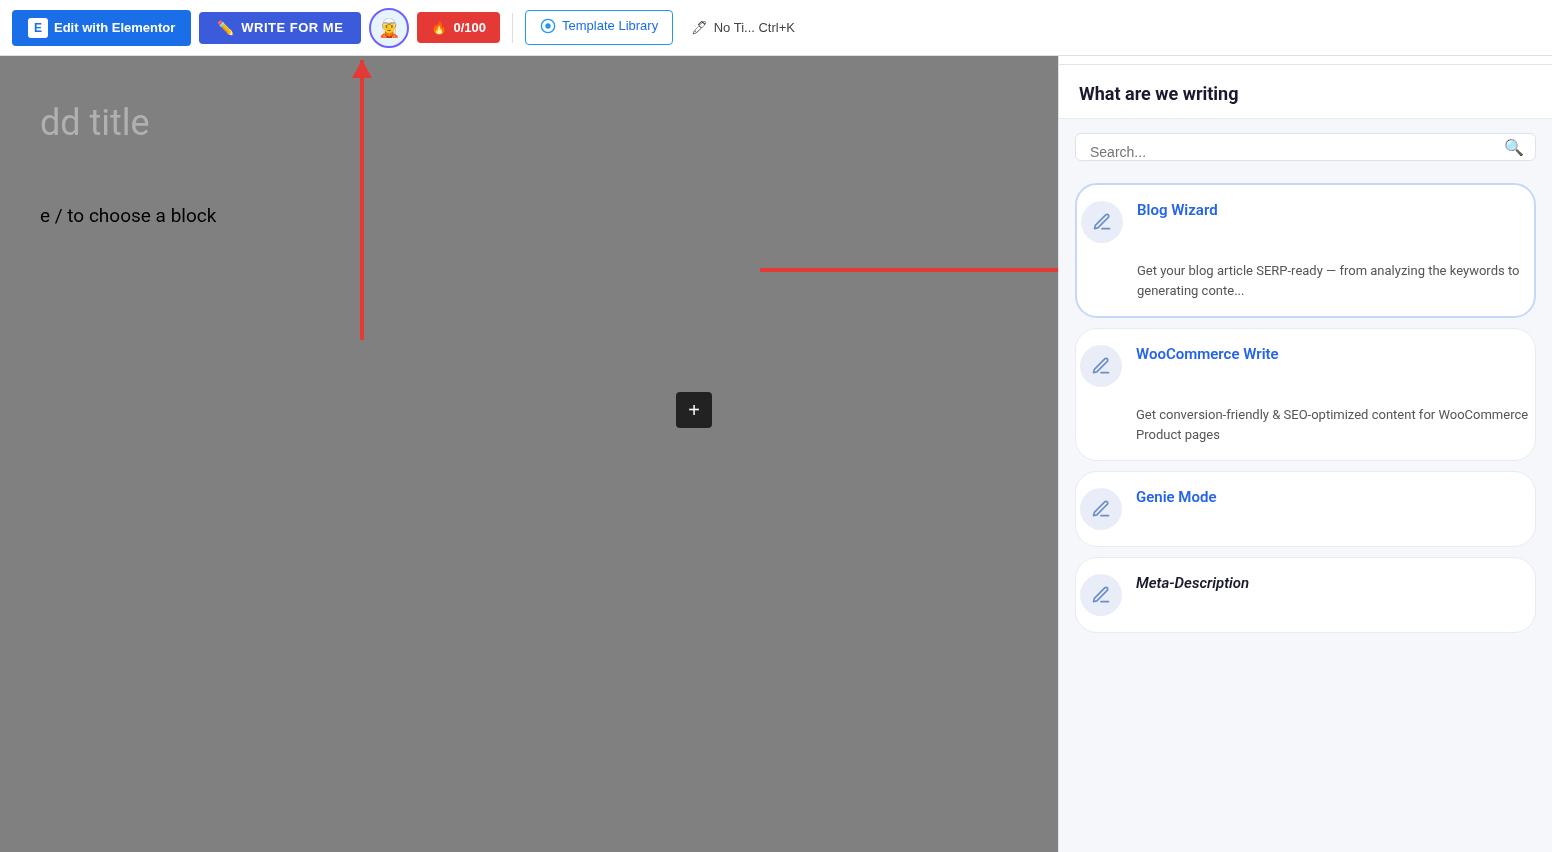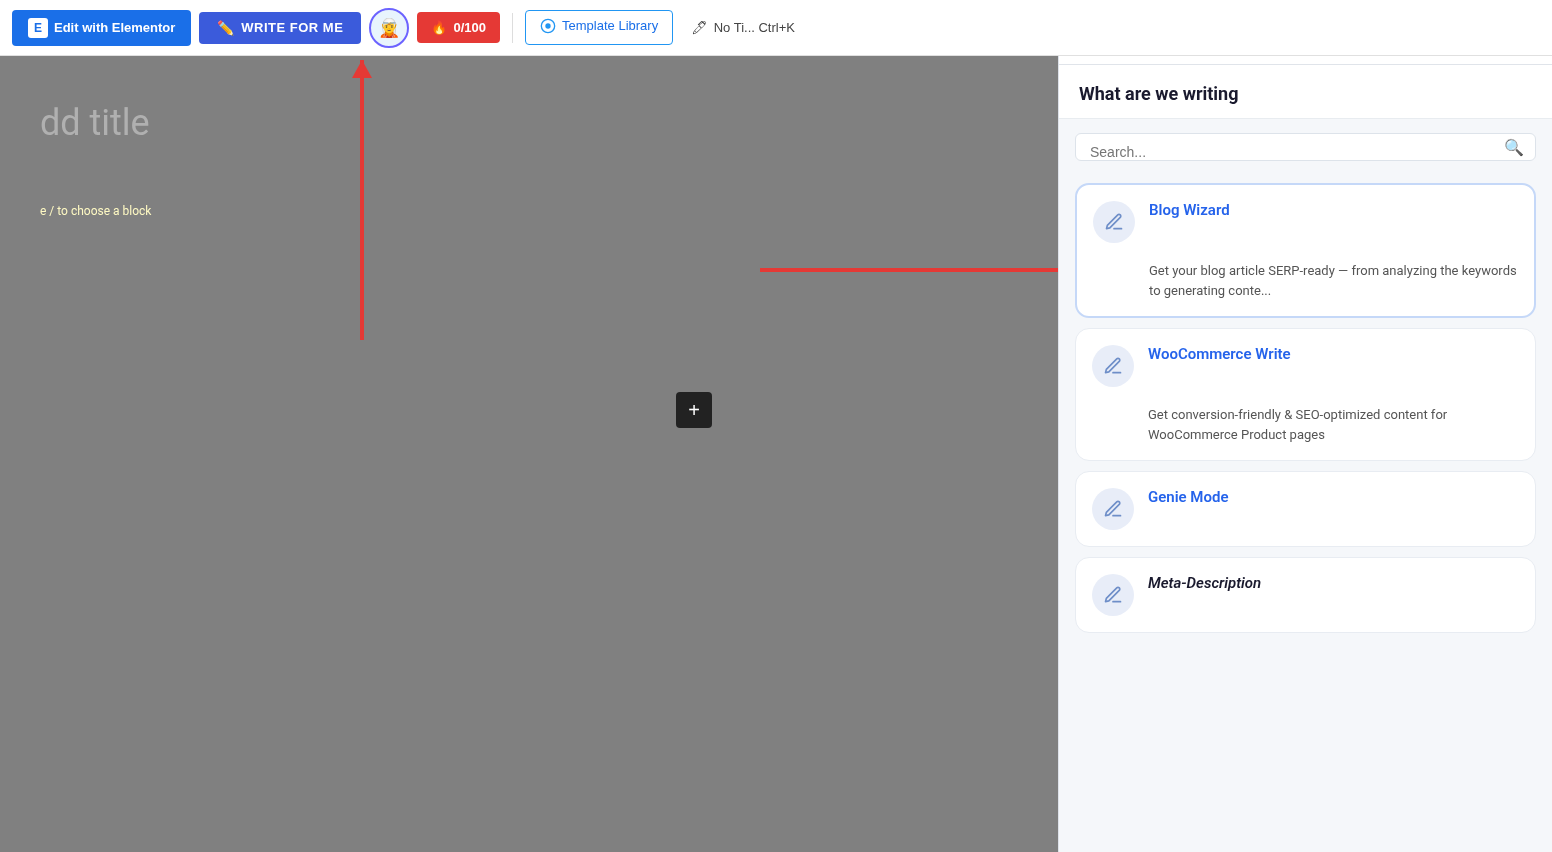--- a/index.html
+++ b/index.html
@@ -50,21 +50,21 @@
 
     
     .canvas-area {
       position: fixed; top: 56px; left: 0; right: 400px; bottom: 0;
       background: #808080; display: flex; flex-direction: column;
       align-items: flex-start; padding: 40px 40px; margin-top: 6px;
     }
     .canvas-title {
       color: #b0b0b0; font-size: 36px; font-weight: 400; margin-bottom: 60px;
     }
-    .canvas-hint { color: #fef9c3; font-size: 12px; }
+    .canvas-hint { color: #000000; font-size: 19px; }
     .plus-btn {
       position: absolute; right: 440px; top: 330px;
       width: 36px; height: 36px; background: #222; color: #fff;
       border: none; border-radius: 4px; font-size: 20px; cursor: pointer;
       display: flex; align-items: center; justify-content: center;
     }
 
     
     .arrow-up {
       position: absolute; left: 360px; top: 60px;
@@ -129,21 +129,21 @@
     .search-icon-btn {
       position: absolute; right: 12px; top: 50%; transform: translateY(-50%);
       background: transparent; border: none; cursor: pointer; color: #666; font-size: 16px;
     }
 
     
     .template-list {
       flex: 1; overflow-y: auto; padding: 8px 16px; display: flex; flex-direction: column; gap: 10px;
     }
     .template-item {
-      background: #fff; border-radius: 14px; padding: 16px 16px;
+      background: #fff; border-radius: 22px; padding: 16px 4px;
       display: flex; align-items: flex-start; gap: 14px;
       cursor: pointer; border: 1px solid #e8ecf2; transition: box-shadow 0.15s;
     }
     .template-item.highlighted { border: 2px solid #c5d8f8; }
     .template-icon-wrap {
       width: 42px; height: 42px; border-radius: 50%; background: #e8edf8;
       display: flex; align-items: center; justify-content: center; flex-shrink: 0;
     }
     .template-icon-wrap svg { width: 20px; height: 20px; }
     .template-text-wrap { flex: 1; }

